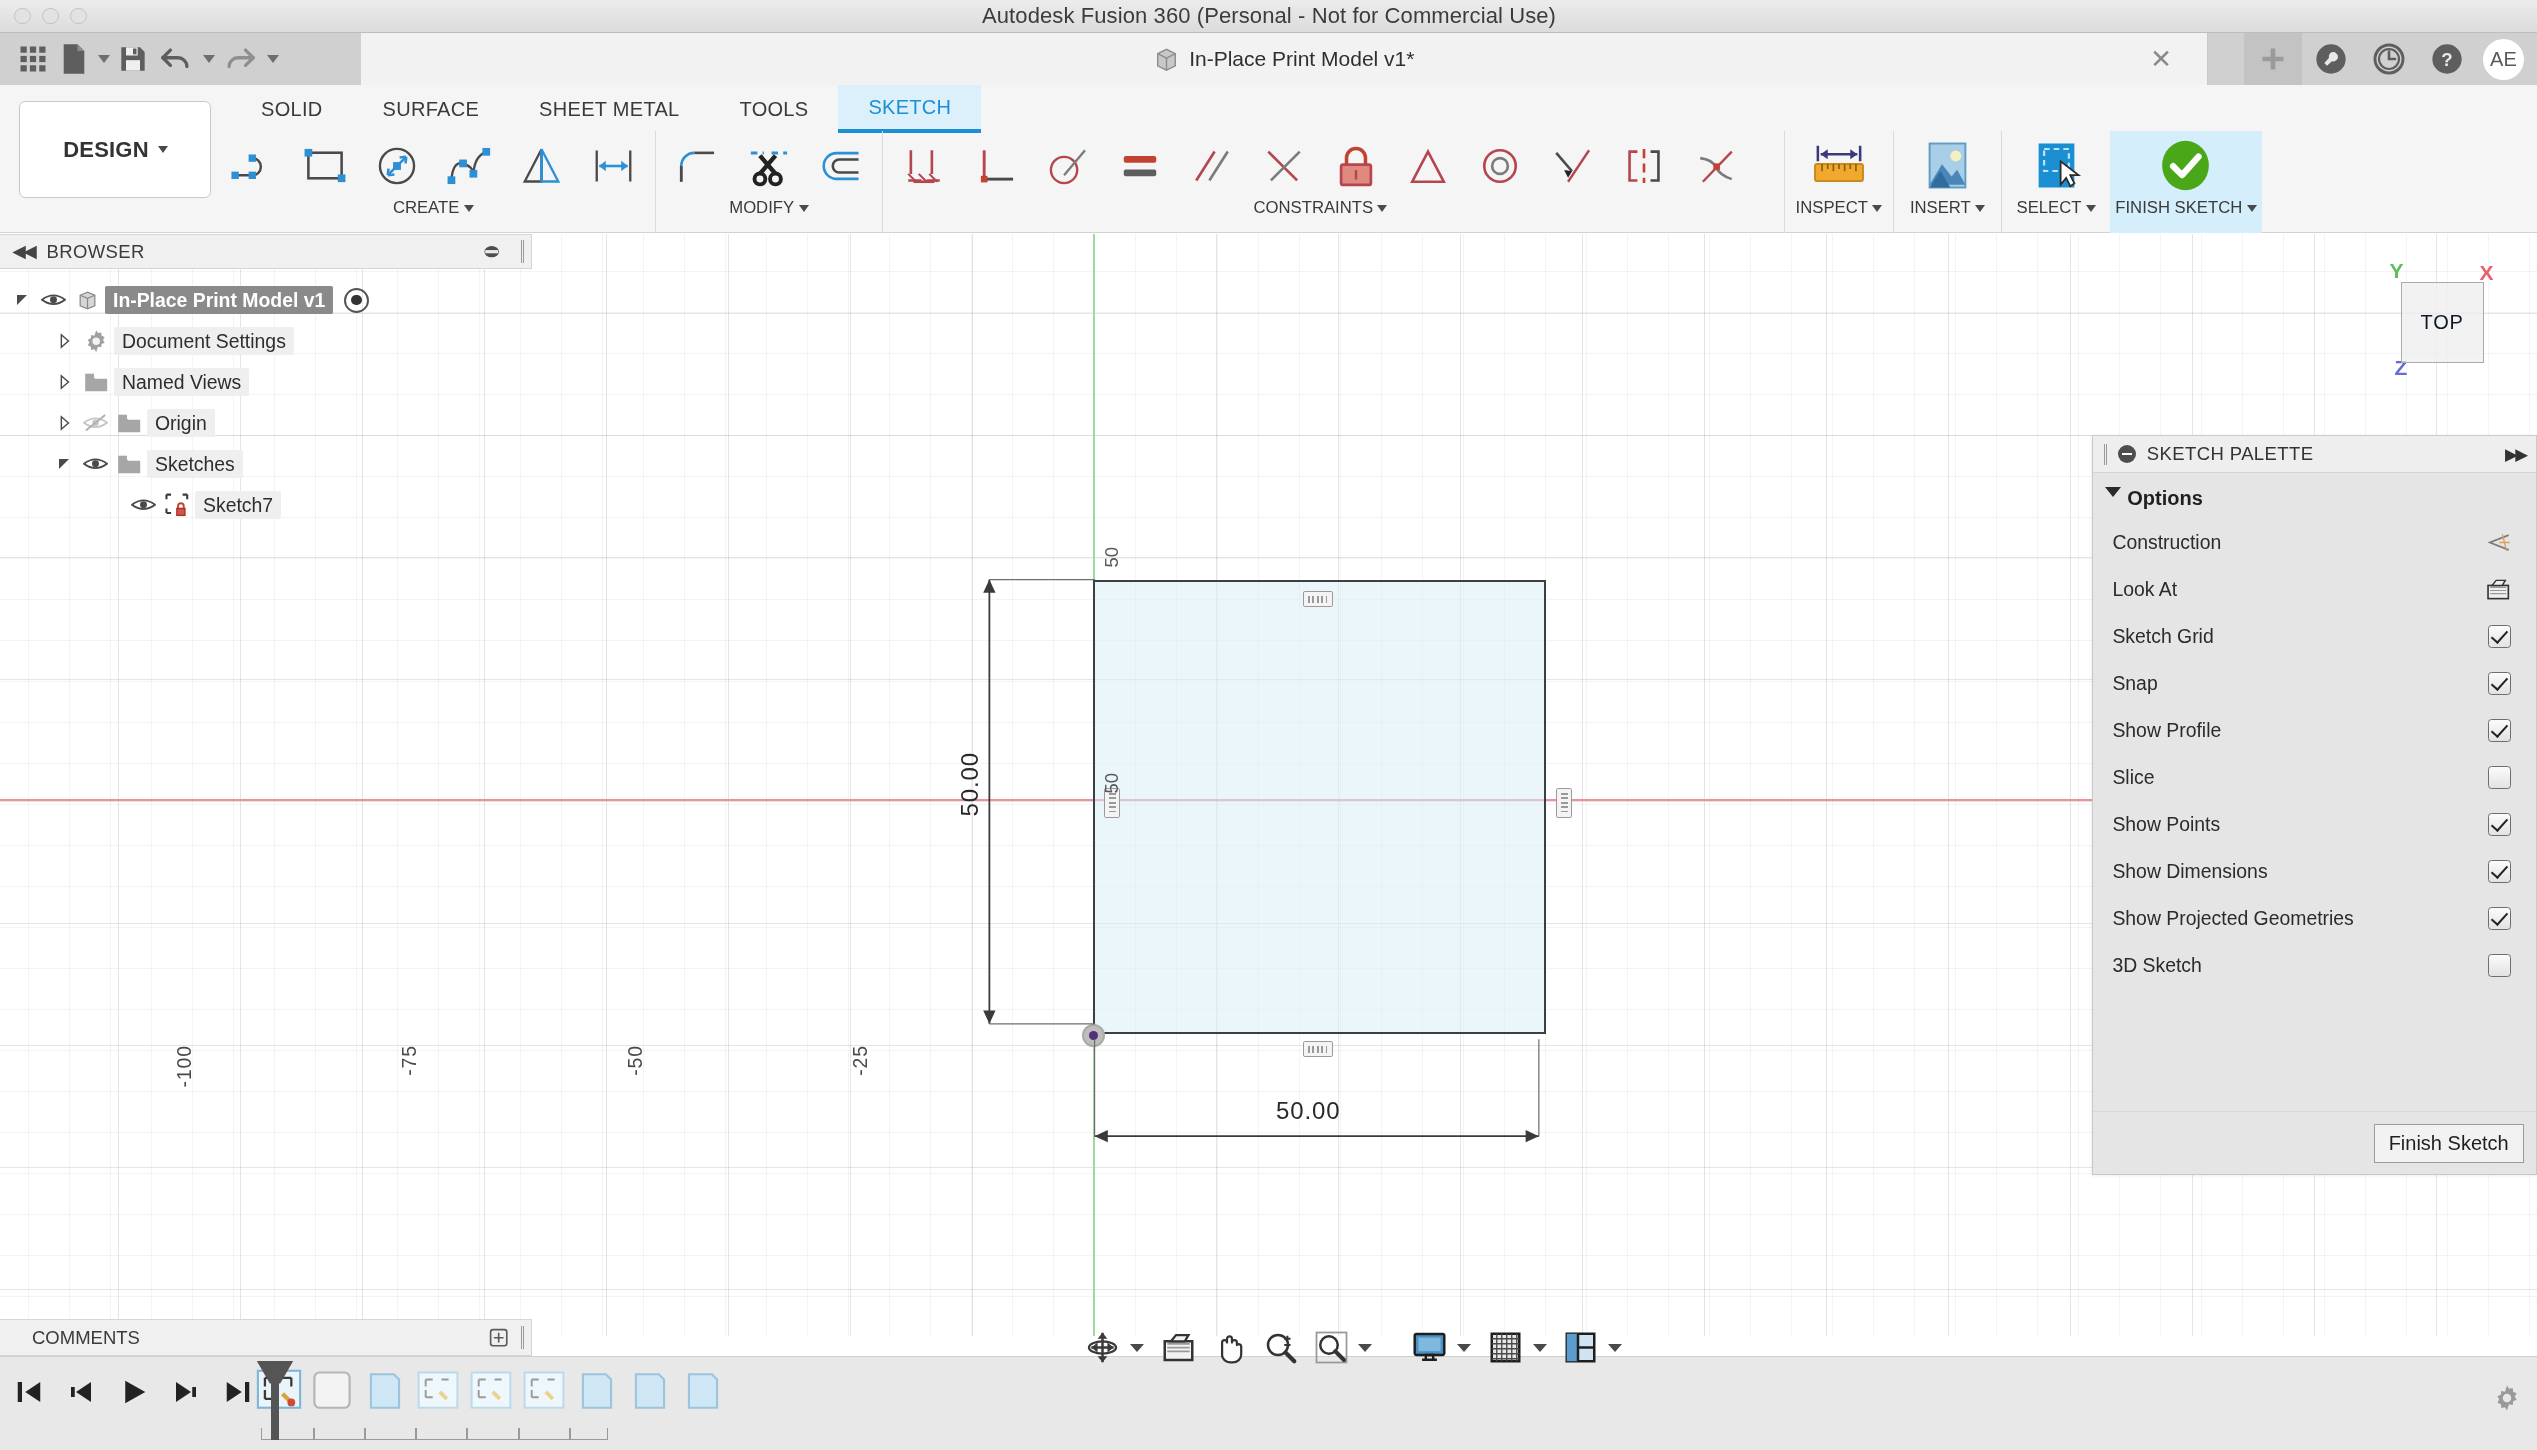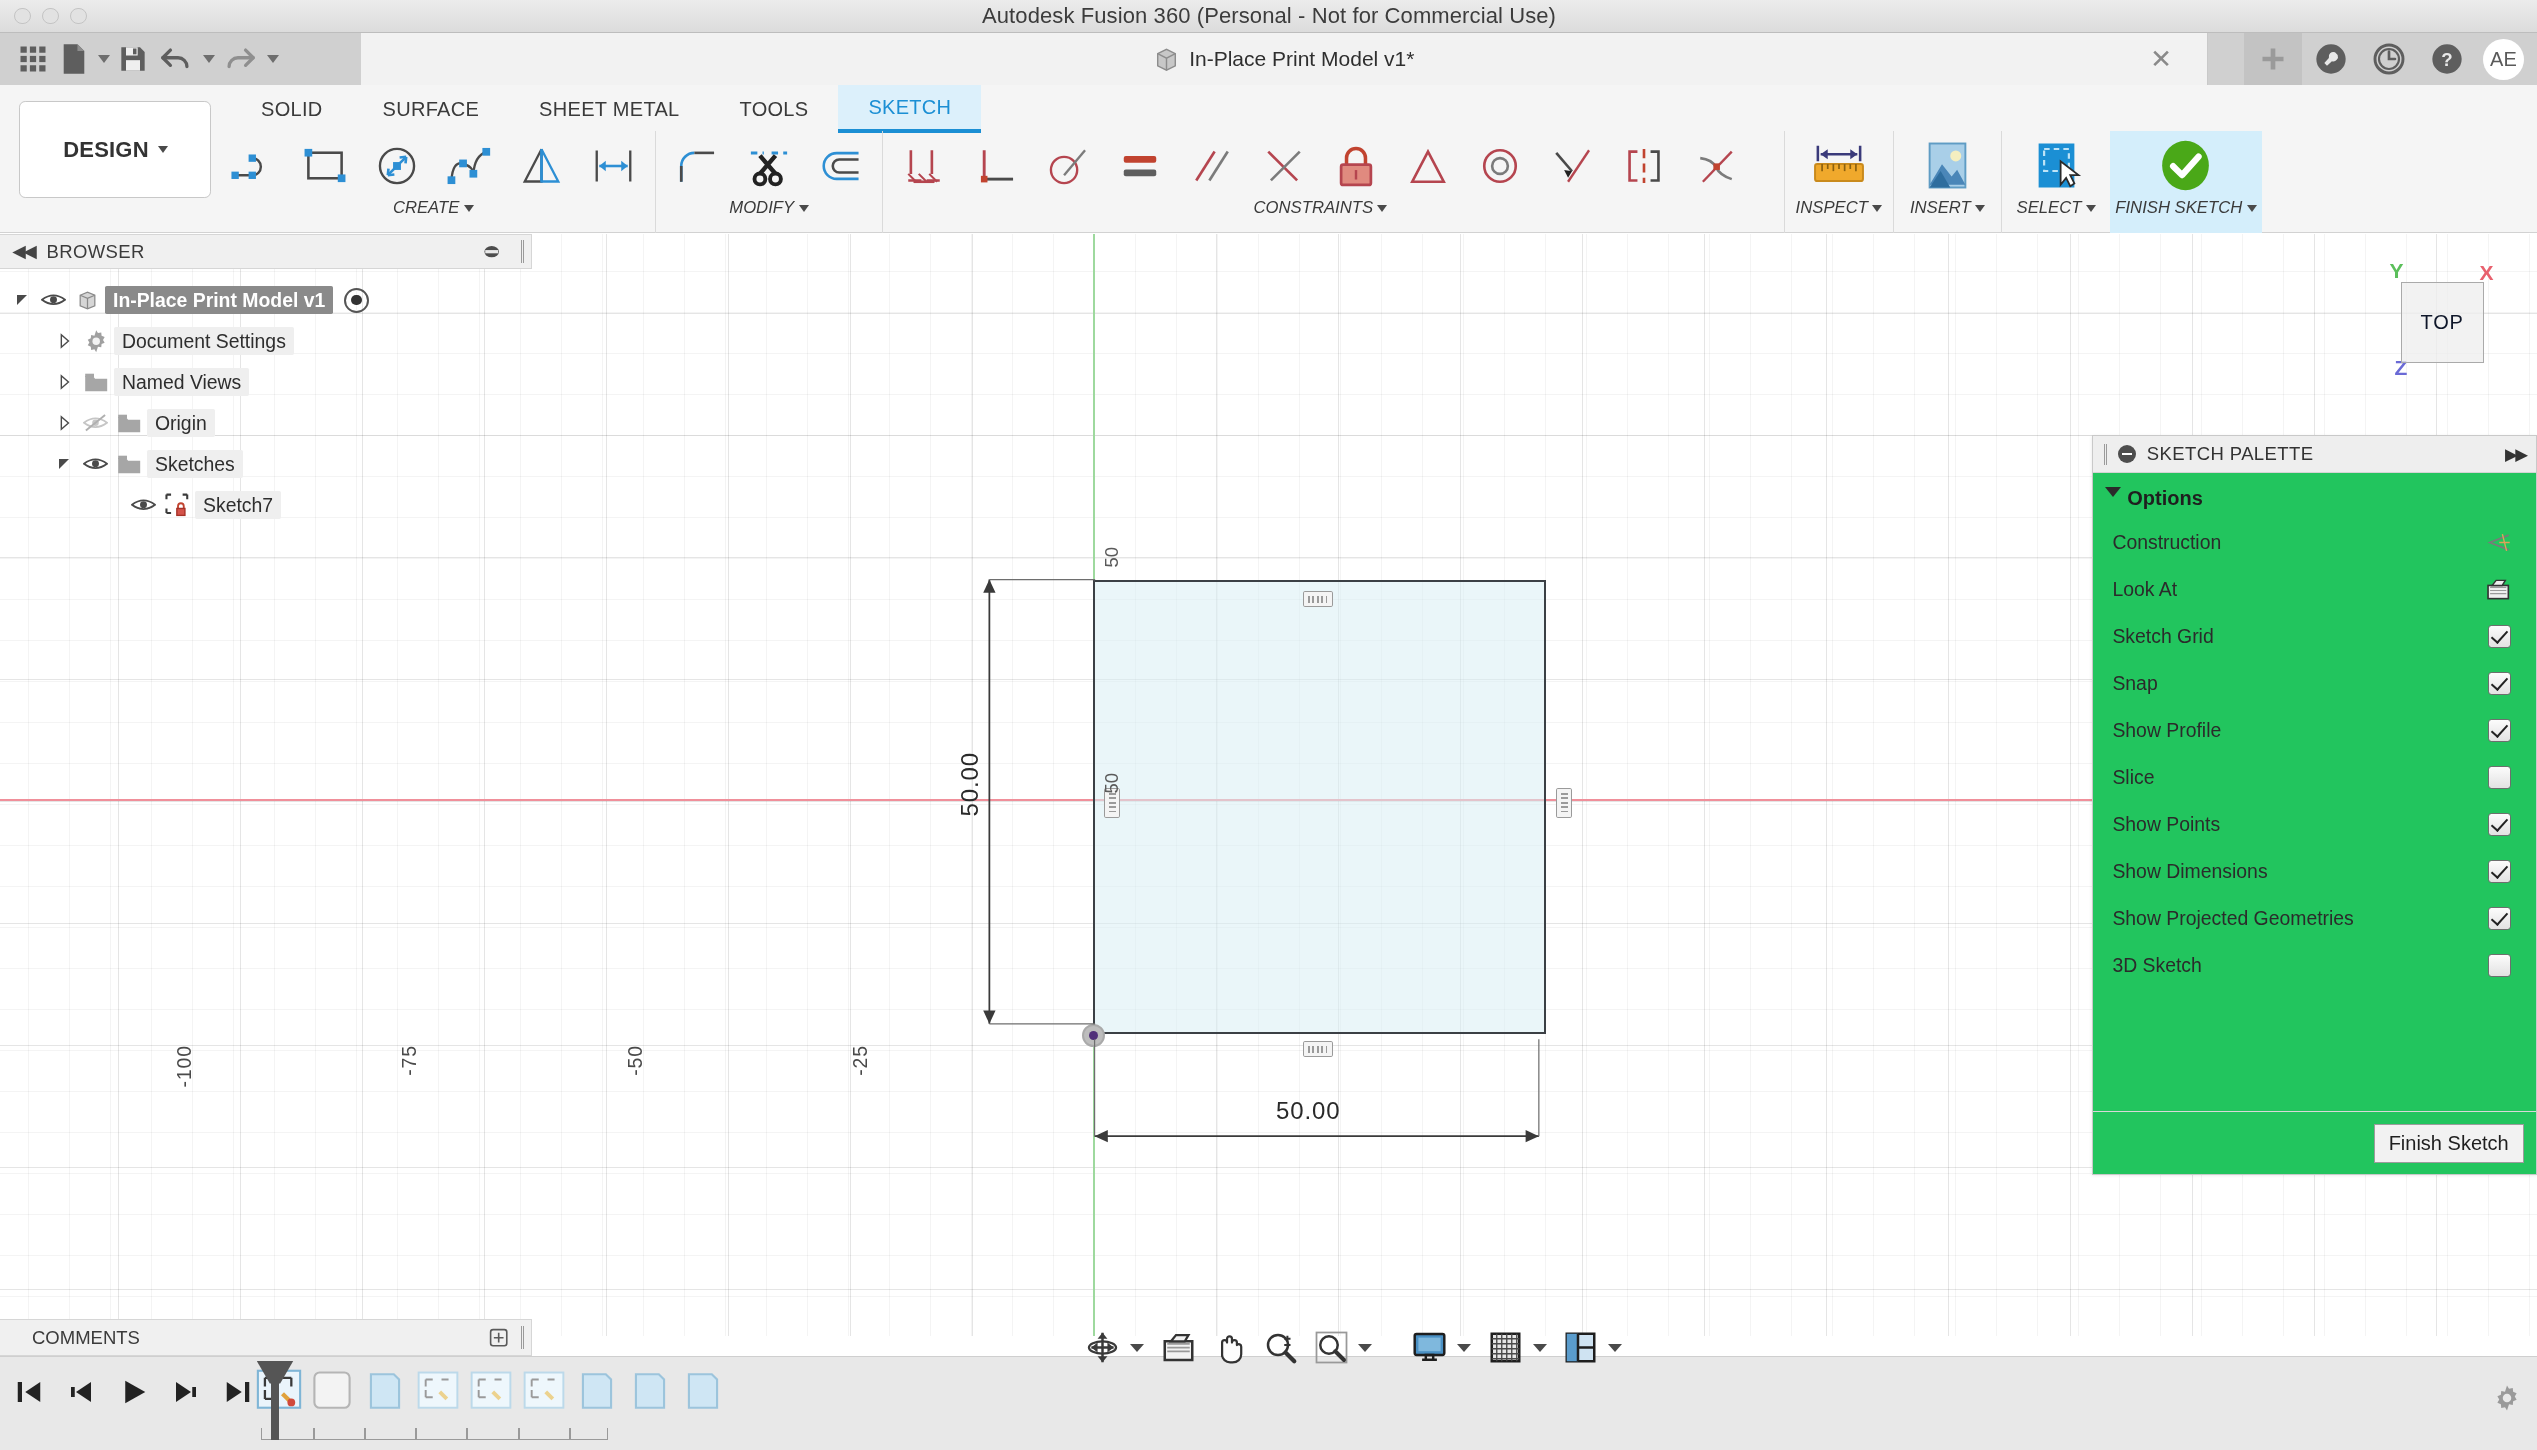--- a/index.html
+++ b/index.html
@@ -79,21 +79,21 @@
   .panels { position: absolute; left: 212px; top: 46px; right: 0; height: 102px; display: flex; align-items: stretch; }
   .panel { display: flex; flex-direction: column; align-items: center; justify-content: flex-start;
            position: relative; padding: 0 5.3px; }
   .panel.bordered { border-left: 0.9px solid #dadada; }
   .panel-row { display: flex; align-items: center; height: 69px; }
   .tool {
     width: 72px; height: 69px; display: flex; align-items: center; justify-content: center; cursor: pointer;
   }
   .panel-label {
     font-size: 16.7px; color: #3a3a3a; display: flex; align-items: center; gap: 4.4px;
-    margin-top: -1.8px; white-space: nowrap; font-style: italic;
+    margin-top: -1.8px; white-space: nowrap;
   }
   .caret-xs { width: 0; height: 0; border-left: 5.3px solid transparent; border-right: 5.3px solid transparent;
               border-top: 7px solid #4a4a4a; }
   .panel.finish { background: #d4eefb; }
   .bigtool { width: 97px; height: 69px; display: flex; align-items: center; justify-content: center; cursor: pointer;}
 
   
   .browser {
     position: absolute; left: 0; top: 234px; width: 532px; height: 1102px; z-index: 20;
   }
@@ -189,21 +189,21 @@
     position: absolute; left: 41px; top: 25px; width: 83px; height: 81px;
     background: rgba(238,238,238,.75); border: 1.8px solid #aaa;
     display: flex; align-items: center; justify-content: center;
     font-size: 20px; color: #0f172a; letter-spacing: 0.9px; cursor: pointer;
   }
   .ax { position: absolute; font-size: 21px; font-weight: bold; }
 
   
   .palette {
     position: absolute; left: 2092px; top: 435px; width: 445px; height: 740px;
-    background: #22c55e; border: 0.9px solid #c9c9c9; z-index: 30;
+    background: #e5e5e5; border: 0.9px solid #c9c9c9; z-index: 30;
     box-shadow: 0 0.9px 3.5px rgba(0,0,0,.10);
   }
   .pal-header {
     height: 37px; background: #eeeeee; border-bottom: 0.9px solid #d4d4d4;
     display: flex; align-items: center; gap: 10.6px; padding: 0 10.6px;
     font-size: 18.5px; color: #333; letter-spacing: 0.4px;
   }
   .pal-grip { width: 3.5px; height: 21px; border-left: 1.8px solid #9a9a9a; border-right: 1.8px solid #9a9a9a; }
   .minus-circle { width: 18.5px; height: 18.5px; border-radius: 50%; background: #4d4d4d;
                   display: flex; align-items: center; justify-content: center; cursor: pointer;}

